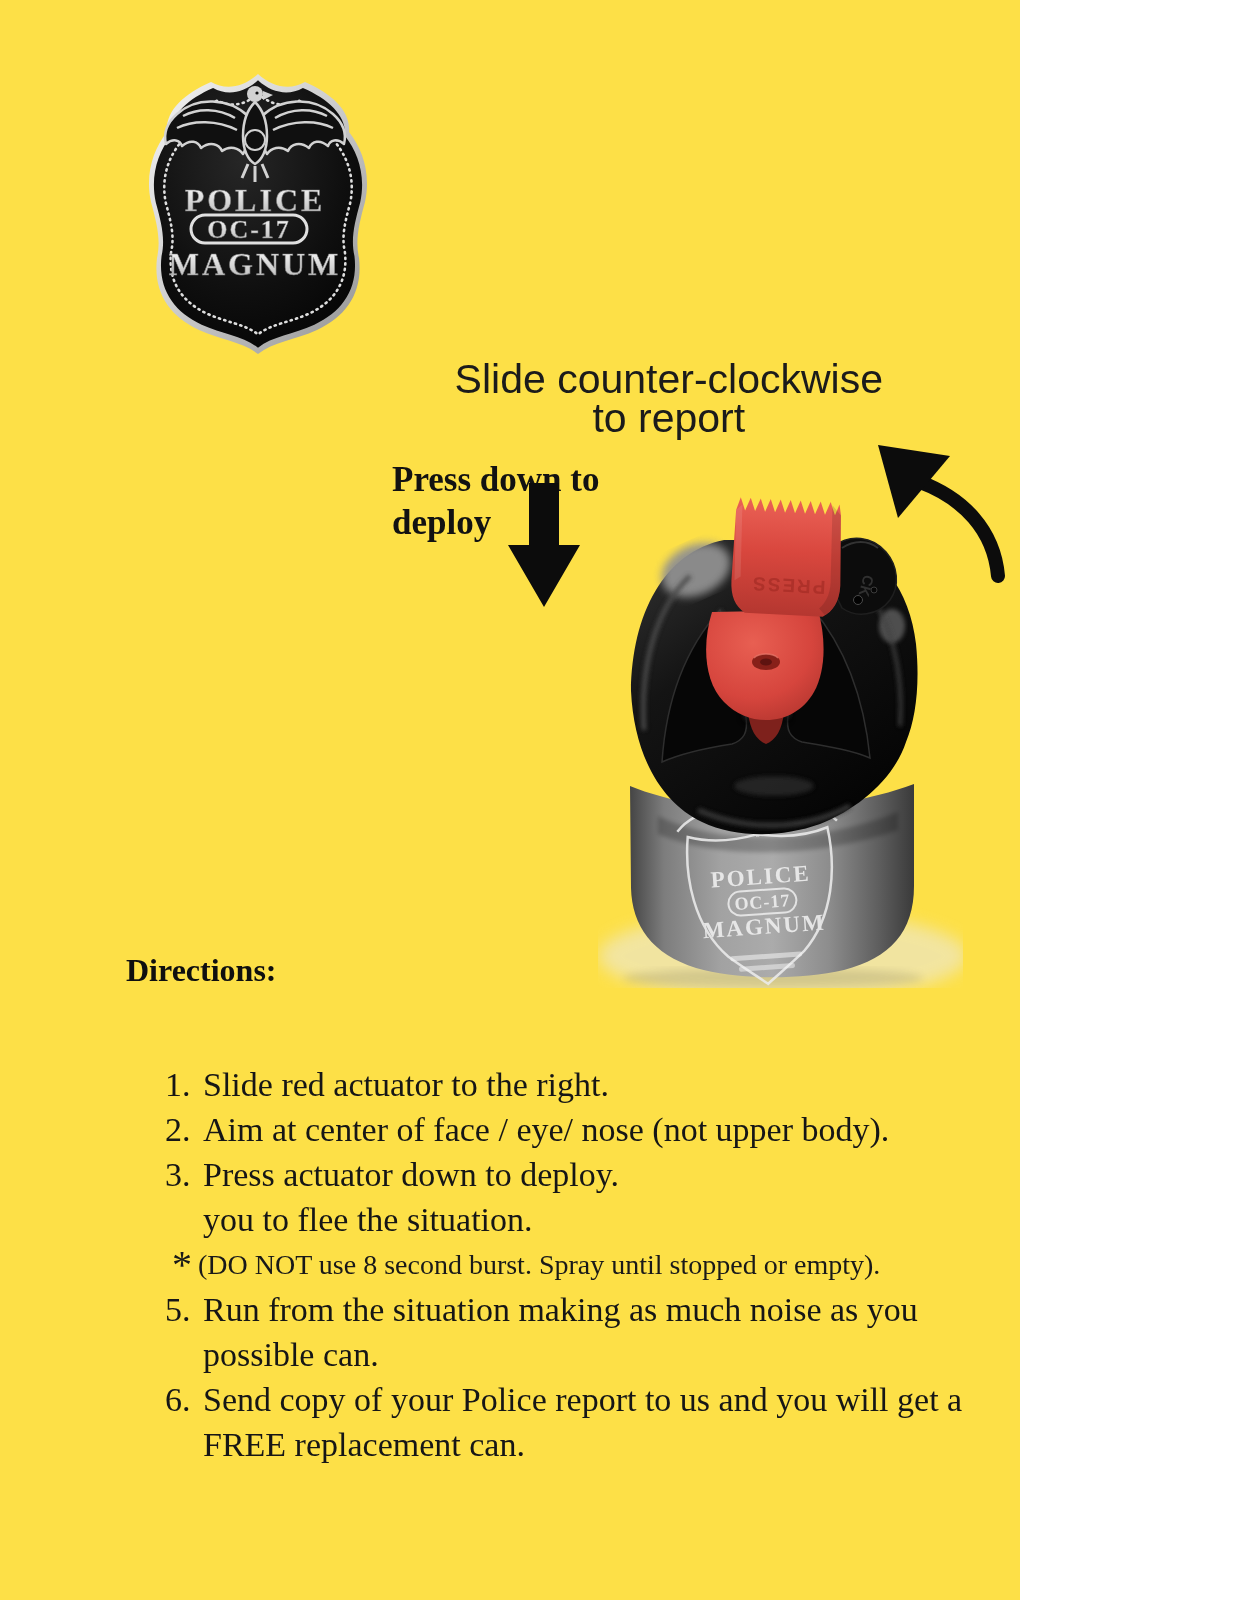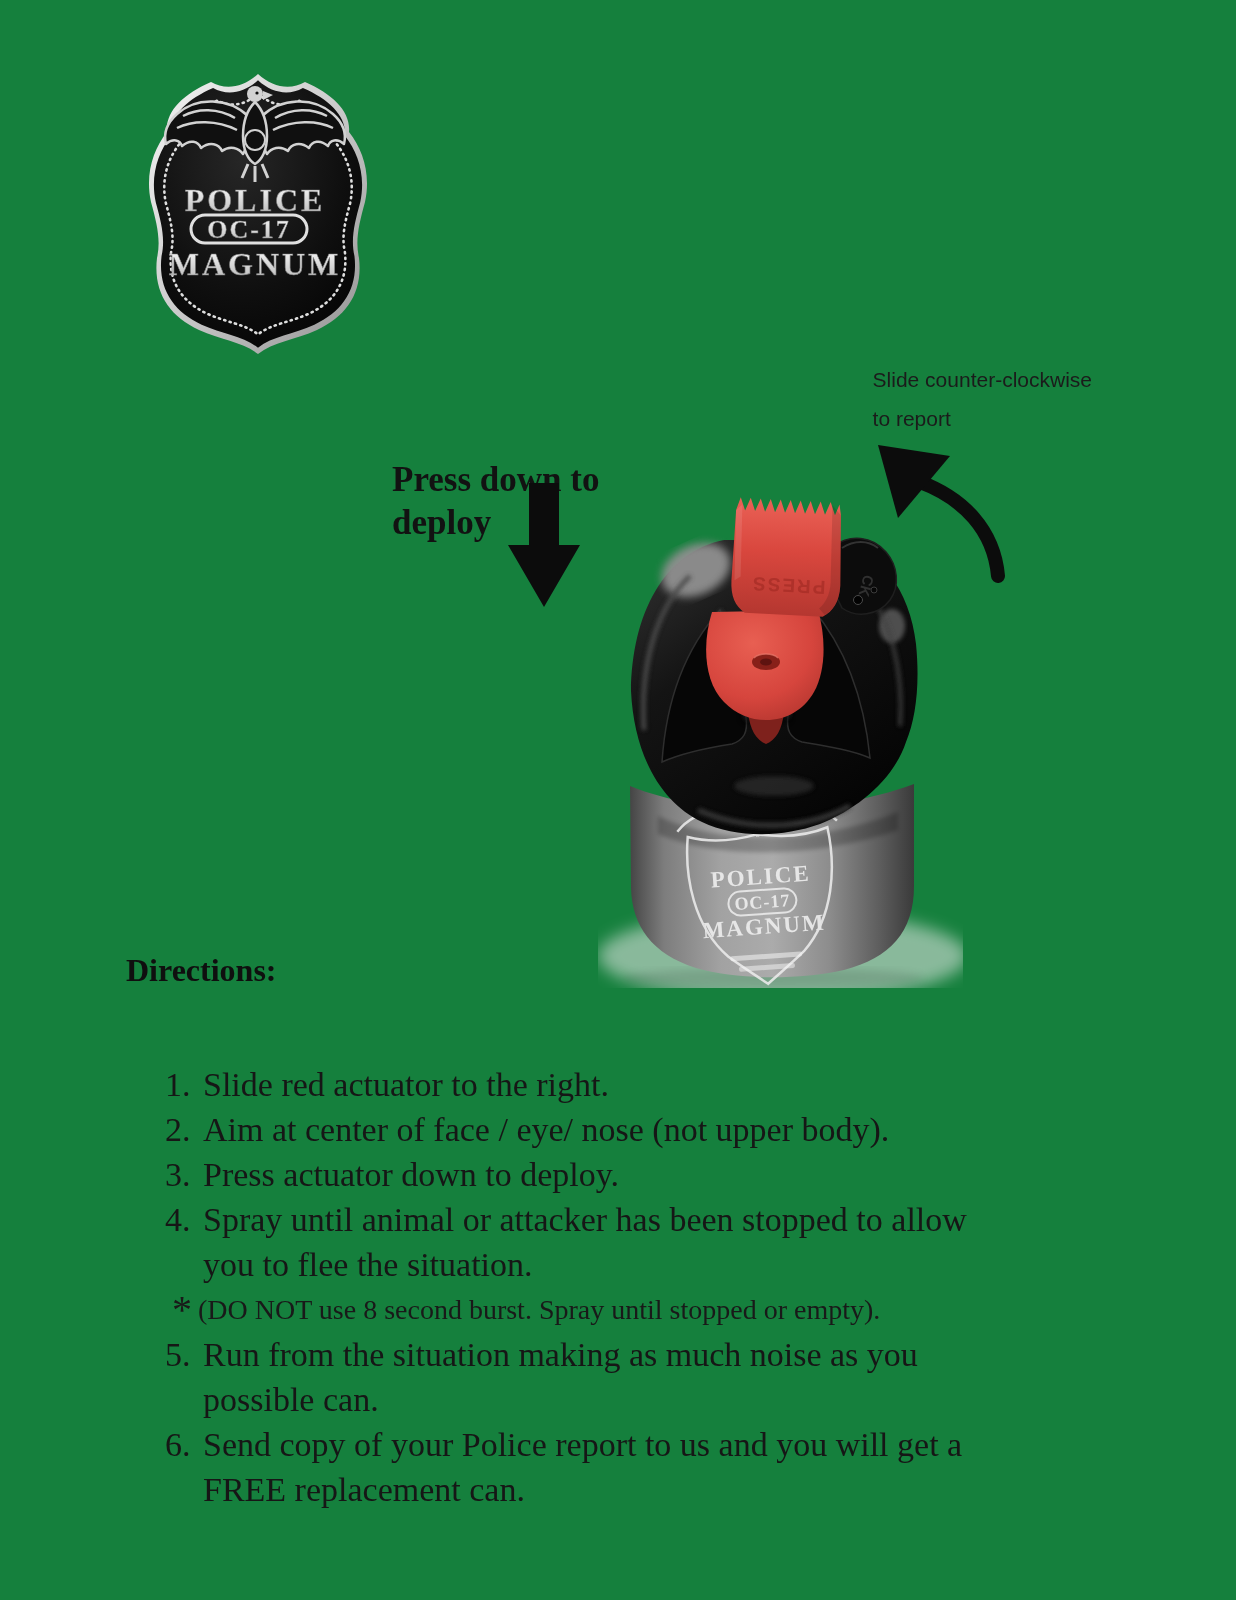--- a/index.html
+++ b/index.html
@@ -1,24 +1,24 @@
 <!DOCTYPE html>
 <html><head>
 <meta charset="utf-8">
 <title>Instruction Sheet</title>
 <style>
   html,body{margin:0;padding:0;background:#ffffff;}
   .page{
-    position:relative;width:1236px;height:1600px;background:#15803d;
+    position:relative;width:1020px;height:1600px;background:#fde047;
     font-family:"Liberation Serif",serif;color:#151515;overflow:hidden;
   }
   .badge-logo{position:absolute;left:133px;top:54px;width:250px;height:304px;}
   .unlock-label{
-    position:absolute;right:144px;top:360px;text-align:left;
-    font-family:"Liberation Sans",sans-serif;font-size:21px;line-height:39px;
+    position:absolute;right:137px;top:360px;text-align:center;
+    font-family:"Liberation Sans",sans-serif;font-size:41px;line-height:39px;
     color:#1b1b1b;
   }
   .deploy-label{
     position:absolute;left:392px;top:426px;font-weight:bold;
     font-size:35px;line-height:43px;color:#121212;margin-top:32px;
   }
   .down-arrow{position:absolute;left:506px;top:483px;width:76px;height:124px;}
   .curved-arrow{position:absolute;left:858px;top:430px;width:150px;height:155px;}
   .can-photo{position:absolute;left:598px;top:486px;width:365px;height:502px;}
   .directions-heading{
@@ -205,23 +205,20 @@
   <div class="directions">
     <div class="dir-line">
       <span class="num">1.</span><span>Slide red actuator to the right.</span>
     </div>
     <div class="dir-line">
       <span class="num">2.</span><span>Aim at center of face / eye/ nose (not upper body).</span>
     </div>
     <div class="dir-line">
       <span class="num">3.</span><span>Press actuator down to deploy.</span>
     </div>
-    <div class="dir-line">
-      <span class="num">4.</span><span>Spray until animal or attacker has been stopped to allow</span>
-    </div>
     <div class="dir-line cont">you to flee the situation.</div>
     <div class="dir-note">
       <span class="ast">*</span><span>(DO NOT use 8 second burst. Spray until stopped or empty).</span>
     </div>
     <div class="dir-line">
       <span class="num">5.</span><span>Run from the situation making as much noise as you</span>
     </div>
     <div class="dir-line cont">possible can.</div>
     <div class="dir-line">
       <span class="num">6.</span><span>Send copy of your Police report to us and you will get a</span>

